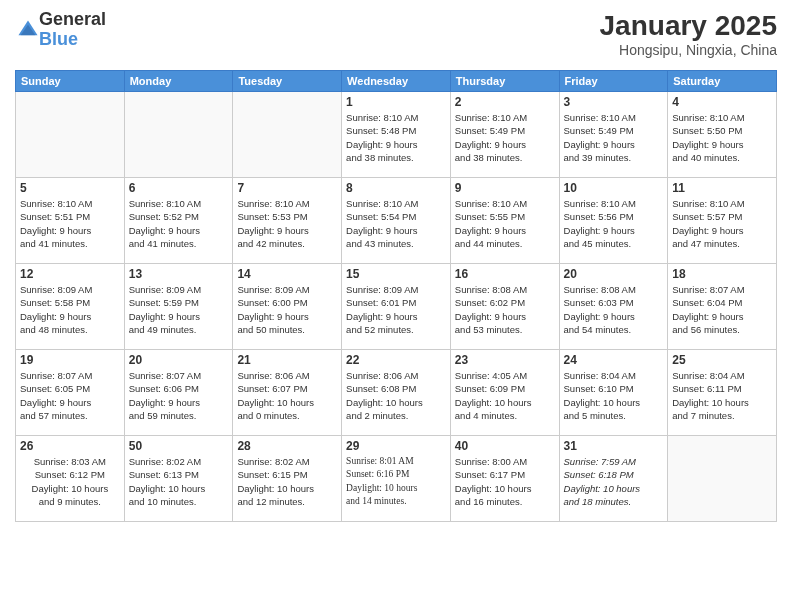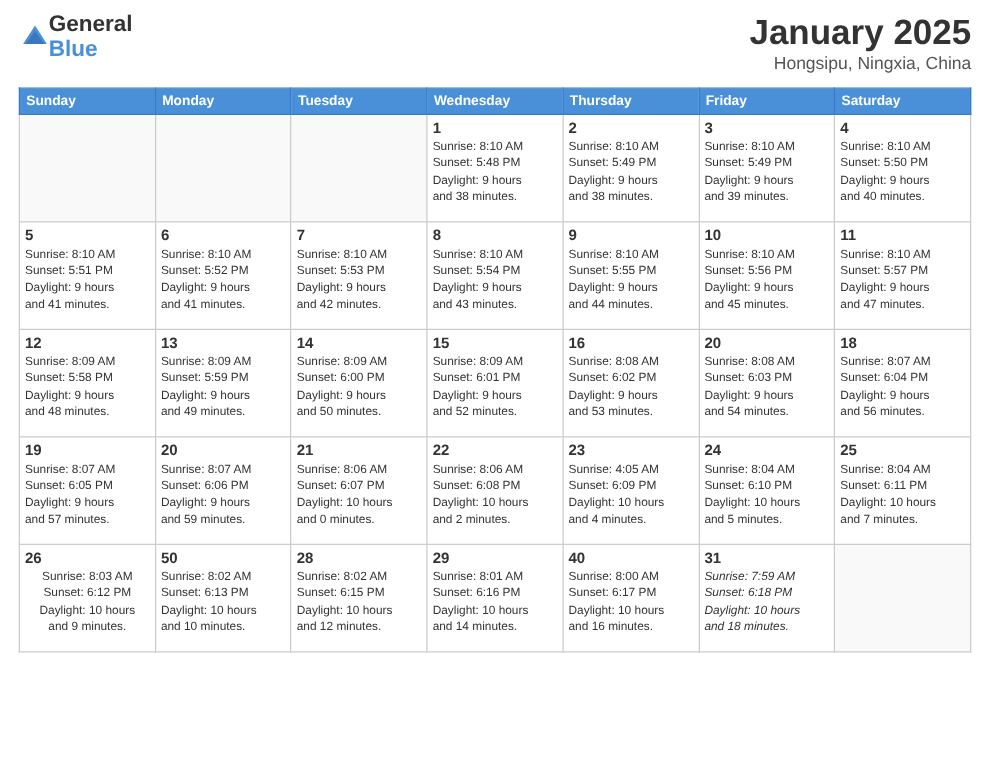--- a/index.html
+++ b/index.html
@@ -328,21 +328,21 @@
           </td>
           <td>
             <div class="day-number">28</div>
             <div class="day-info" style="white-space: pre-line;">Sunrise: 8:02 AM
 Sunset: 6:15 PM
 Daylight: 10 hours
 and 12 minutes.</div>
           </td>
           <td>
             <div class="day-number">29</div>
-            <div class="day-info" style="white-space: pre-line;">Sunrise: 8:01 AM
+            <div class="day-info" style="white-space: pre-line; font-family: Liberation Serif, serif;">Sunrise: 8:01 AM
 Sunset: 6:16 PM
 Daylight: 10 hours
 and 14 minutes.</div>
           </td>
           <td>
             <div class="day-number">40</div>
             <div class="day-info" style="white-space: pre-line;">Sunrise: 8:00 AM
 Sunset: 6:17 PM
 Daylight: 10 hours
 and 16 minutes.</div>

